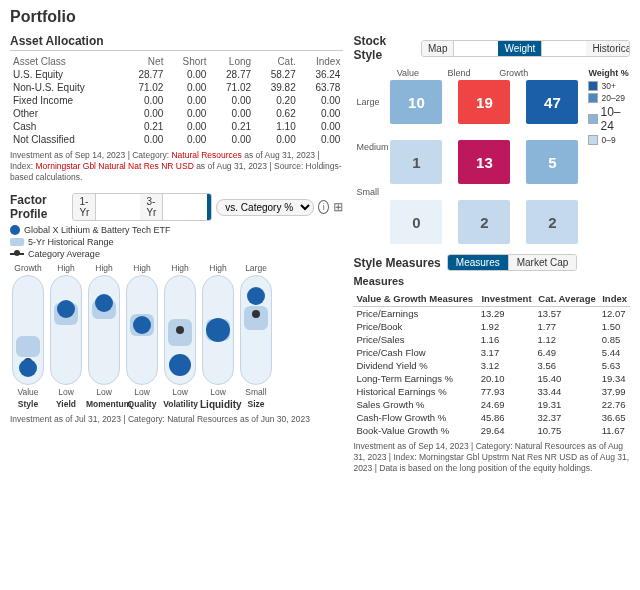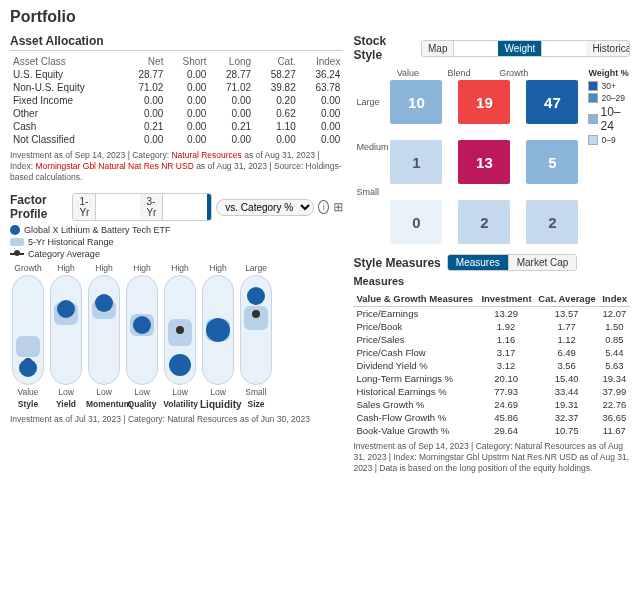--- a/index.html
+++ b/index.html
@@ -49,21 +49,21 @@
     .style-measures-section { margin-top: 10px; }
     .style-measures-header { display: flex; align-items: center; gap: 6px; margin-bottom: 4px; }
     .measures-tab-group { display: flex; border: 1px solid #ccc; border-radius: 3px; overflow: hidden; font-size: 10px; }
     .measures-tab { padding: 2px 8px; background: #f5f5f5; cursor: pointer; border-right: 1px solid #ccc; }
     .measures-tab:last-child { border-right: none; }
     .measures-tab.active { background: #005a8e; color: #fff; }
 
     .measures-table { width: 100%; border-collapse: collapse; font-size: 9.5px; }
     .measures-table th { text-align: right; font-weight: bold; padding: 2px 3px; border-bottom: 1px solid #ccc; font-size: 9.5px; }
     .measures-table th:first-child { text-align: left; }
-    .measures-table td { text-align: center; padding: 1px 3px; }
+    .measures-table td { text-align: left; padding: 1px 3px; }
     .measures-table td:first-child { text-align: left; }
     .measures-table tr:nth-child(even) td { }
 
     .style-measures-title { font-size: 11px; font-weight: bold; margin-bottom: 4px; }
 
     
     .bg-deep { background-color: #1a5fa8; }
   </style>
 </head>
 <body>

